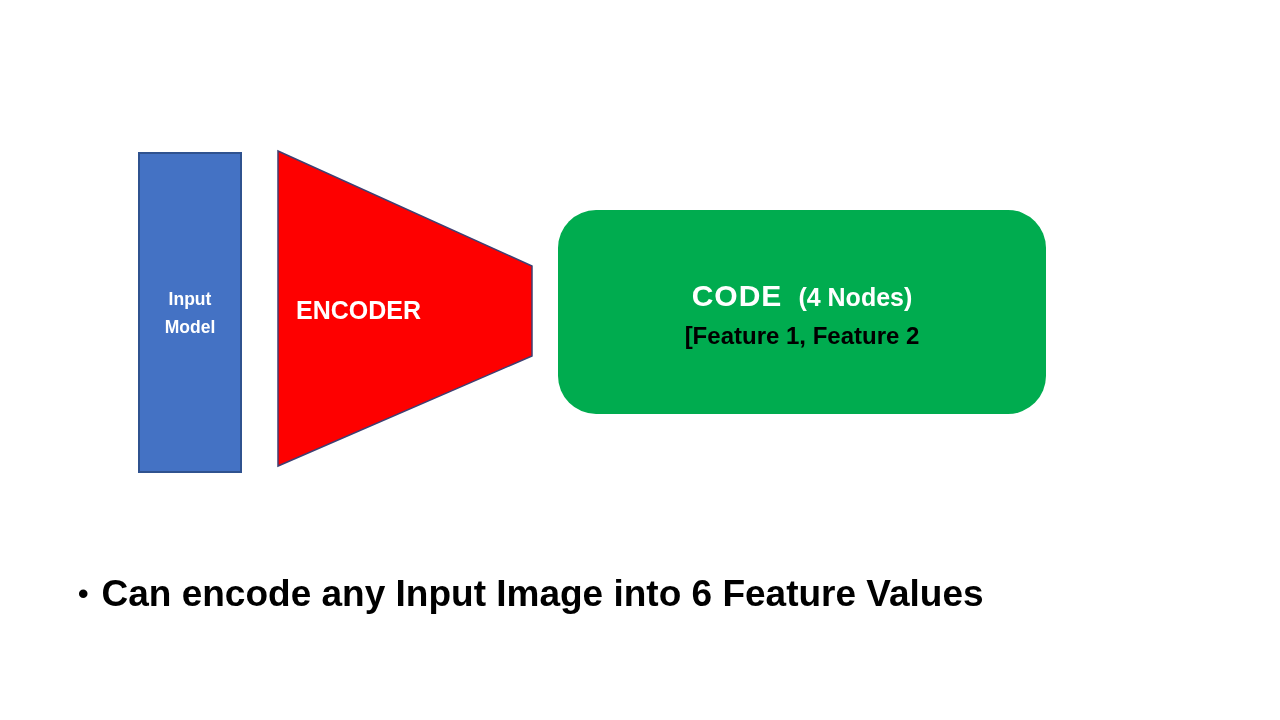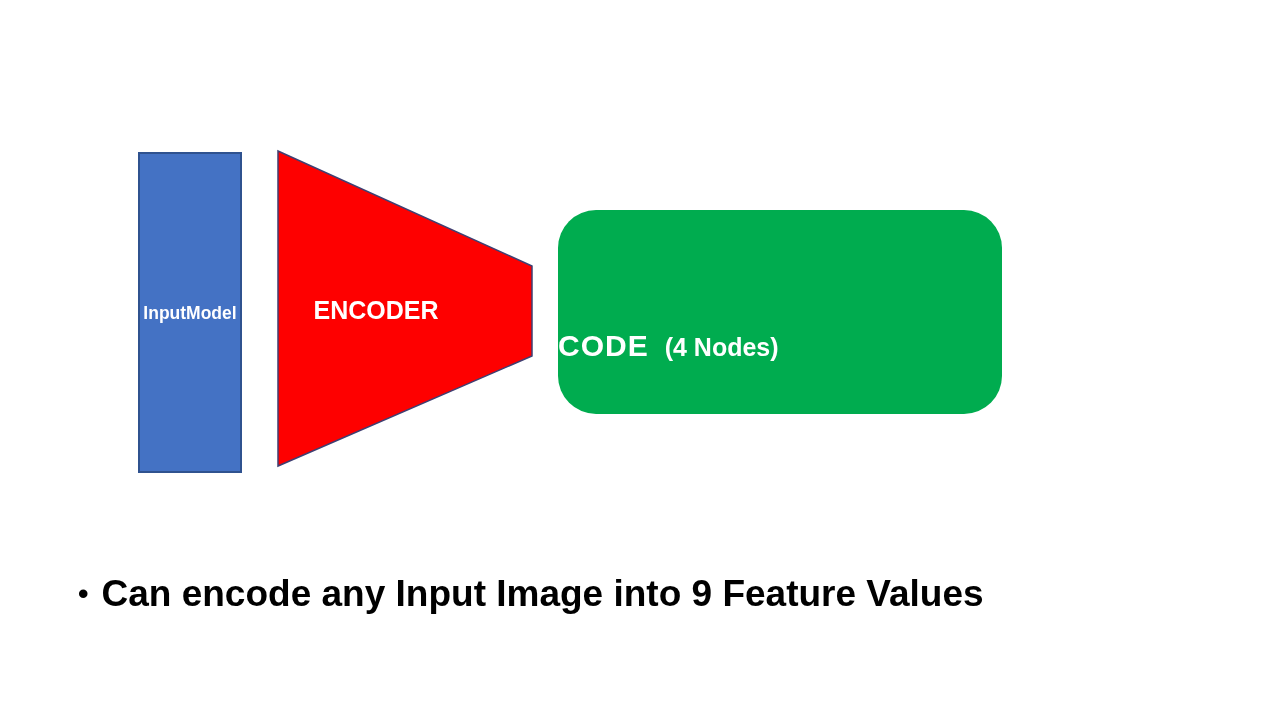--- a/index.html
+++ b/index.html
@@ -34,21 +34,21 @@
   
   .input-block {
     position: absolute;
     left: 138px;
     top: 152px;
     width: 100px;
     height: 317px;
     background: #4472C4;
     border: 2px solid #2F528F;
     display: flex;
-    flex-direction: row;
+    flex-direction: column;
     align-items: center;
     justify-content: center;
     color: #ffffff;
     font-size: 17.5px;
     font-weight: 700;
     line-height: 1.6;
     text-align: center;
   }
 
   
@@ -57,40 +57,40 @@
     left: 274px;
     top: 147px;
     width: 262px;
     height: 322px;
   }
   .encoder-label {
     position: absolute;
     left: 296px;
     top: 296px;
     width: 160px;
-    text-align: center;
+    text-align: left;
     color: #ffffff;
     font-size: 25px;
     font-weight: 700;
     white-space: nowrap;
   }
 
   
   .code-block {
     position: absolute;
     left: 558px;
     top: 210px;
-    width: 444px;
+    width: 488px;
     height: 204px;
     background: #00AC4F;
     border-radius: 38px;
     box-sizing: border-box;
     padding-top: 68px;
     display: flex;
-    flex-direction: row;
+    flex-direction: column;
     align-items: center;
   }
   .code-heading {
     display: flex;
     align-items: baseline;
     gap: 16px;
     line-height: 36px;
     white-space: nowrap;
   }
   .code-title {
@@ -149,20 +149,21 @@
   <svg class="encoder-svg" viewBox="0 0 262 322" xmlns="http://www.w3.org/2000/svg">
     <polygon points="4,4 258,119 258,209 4,319" fill="#FE0000" stroke="#3F3F72" stroke-width="1.5"></polygon>
   </svg>
   <div class="encoder-label">ENCODER</div>
 
   <div class="code-block">
     <div class="code-heading">
       <span class="code-title">CODE</span>
       <span class="code-subtitle">(4 Nodes)</span>
     </div>
+    <div class="code-line">[Feature 1, Feature 2</div>
   </div>
 
   <div class="bullet-row">
     <span class="bullet-marker">•</span>
-    <span class="bullet-text">Can encode any Input Image into 9 Feature Values</span>
+    <span class="bullet-text">Can encode any Input Image into 6 Feature Values</span>
   </div>
 
 </div>
 
 </body></html>

